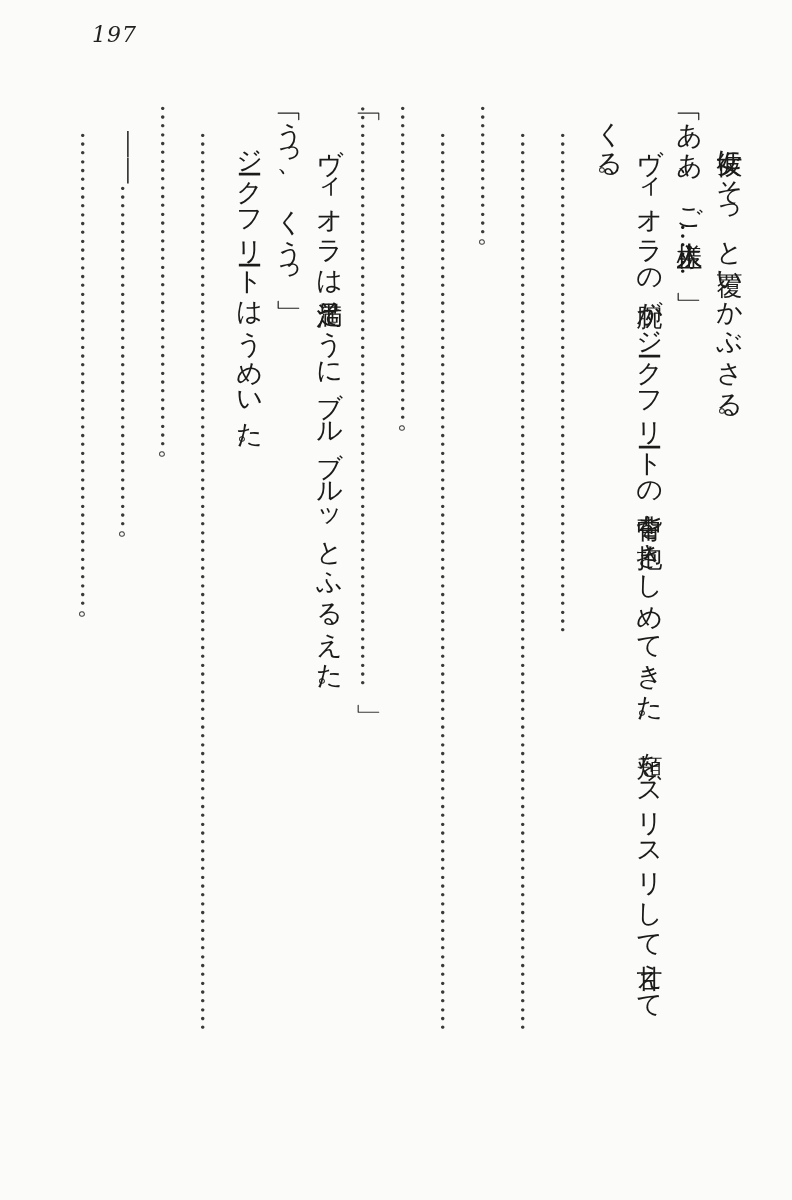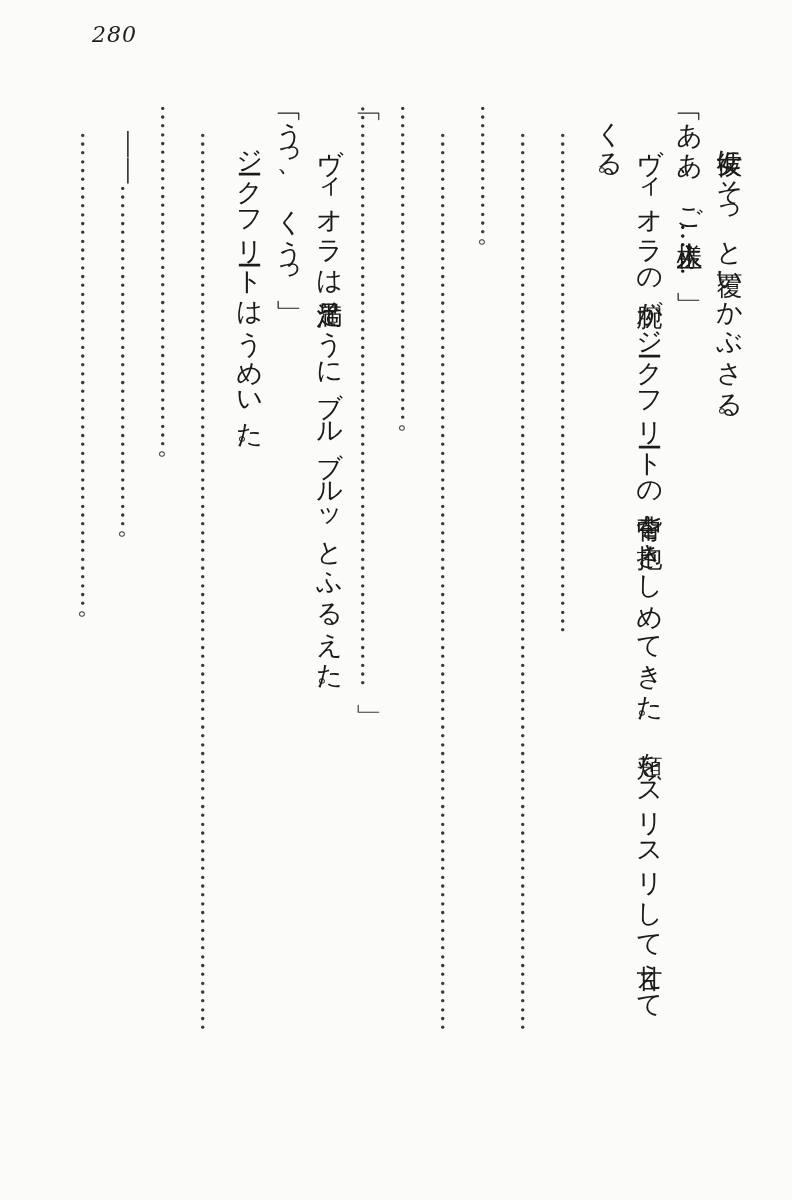--- a/index.html
+++ b/index.html
@@ -47,21 +47,21 @@
     text-indent: 27px;
   }
   .tcol.redacted {
     color: #3a3a38;
   }
 </style>
 </head>
 <body>
 
 <div class="book-page">
-  <div class="page-number">280</div>
+  <div class="page-number">197</div>
 
   <div class="text-block">
       <p class="tcol indent">彼女にそっと覆いかぶさる。</p>
       <p class="tcol">「ああ、ご主人様……」</p>
       <p class="tcol indent">ヴィオラの腕がジークフリートの背中を抱きしめてきた。頬をスリスリして甘えて</p>
       <p class="tcol">くる。</p>
       <p class="tcol indent redacted">…………………………………………………</p>
       <p class="tcol indent redacted">…………………………………………………………………………………………</p>
       <p class="tcol redacted">……………。</p>
       <p class="tcol indent redacted">…………………………………………………………………………………………</p>

